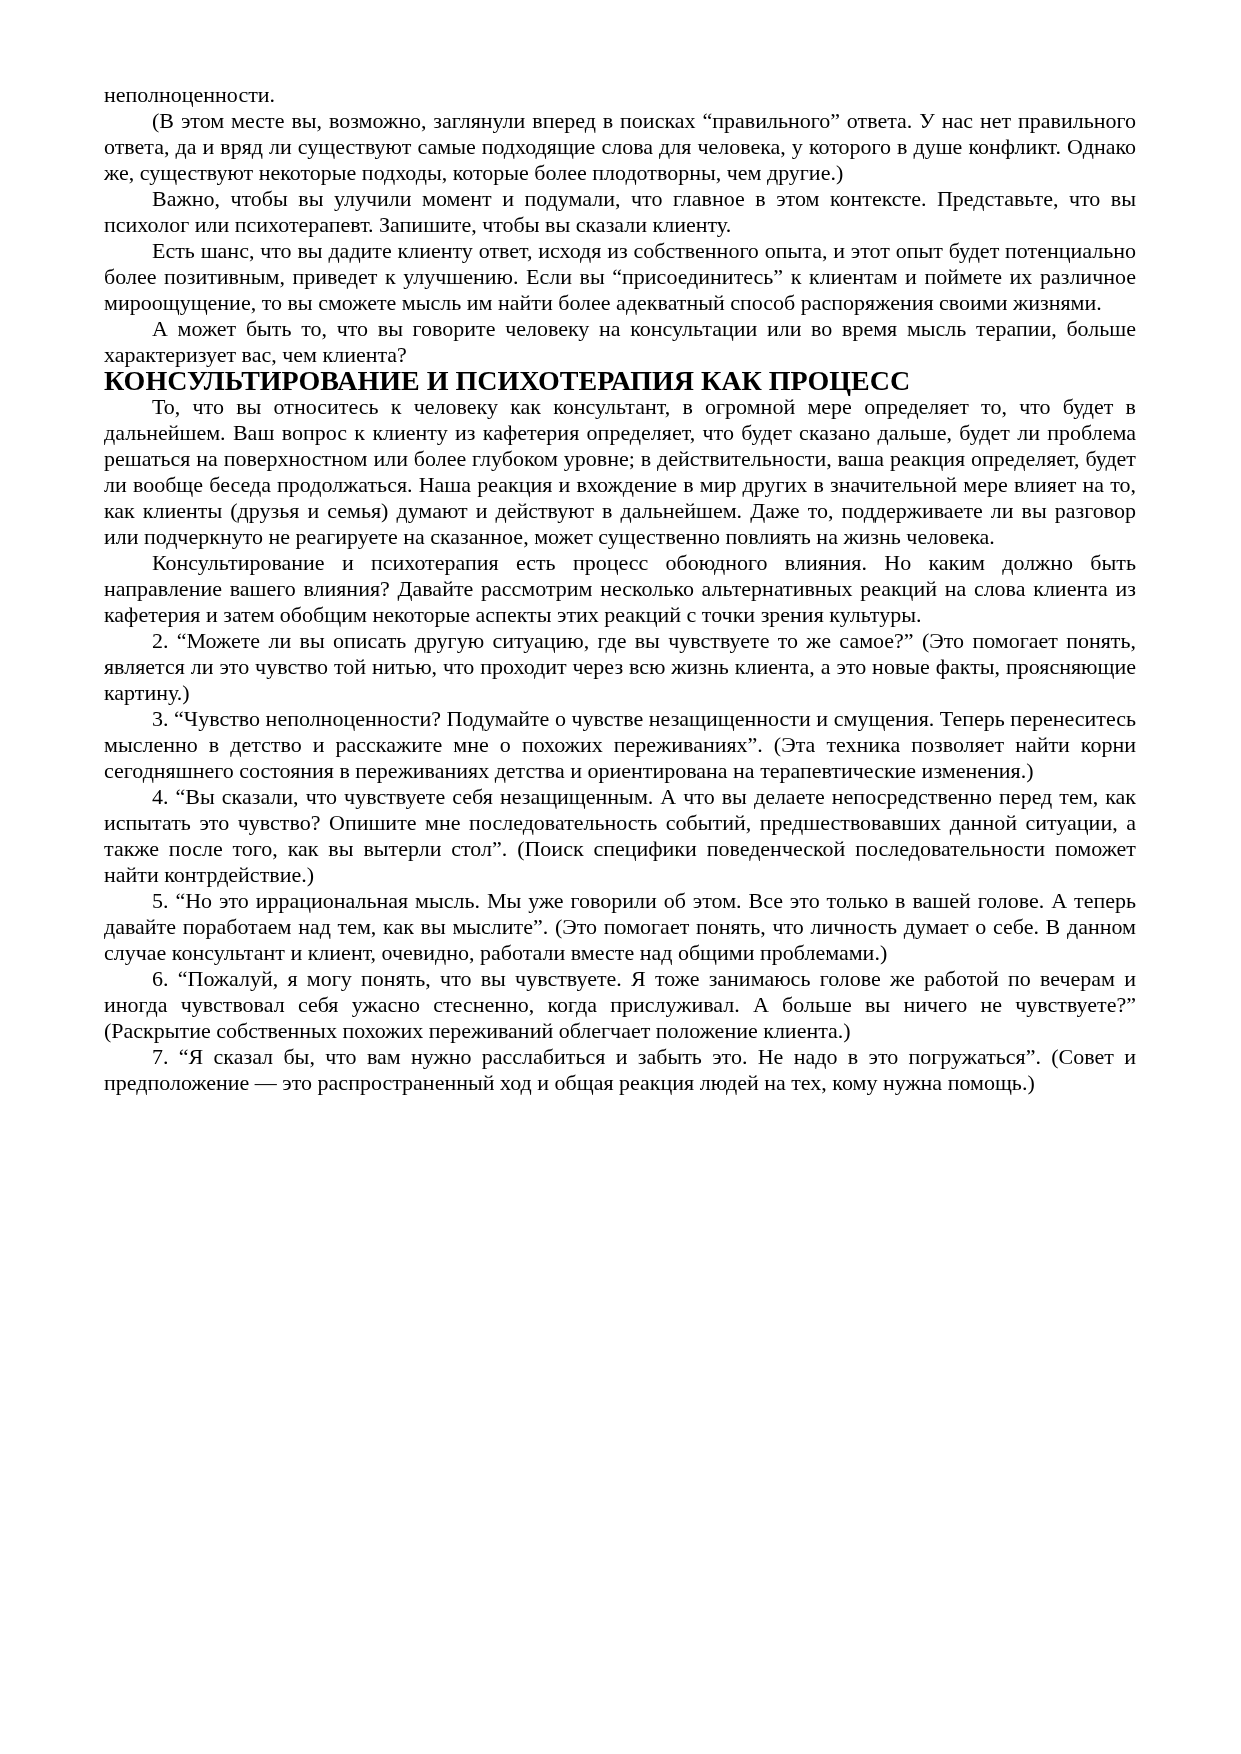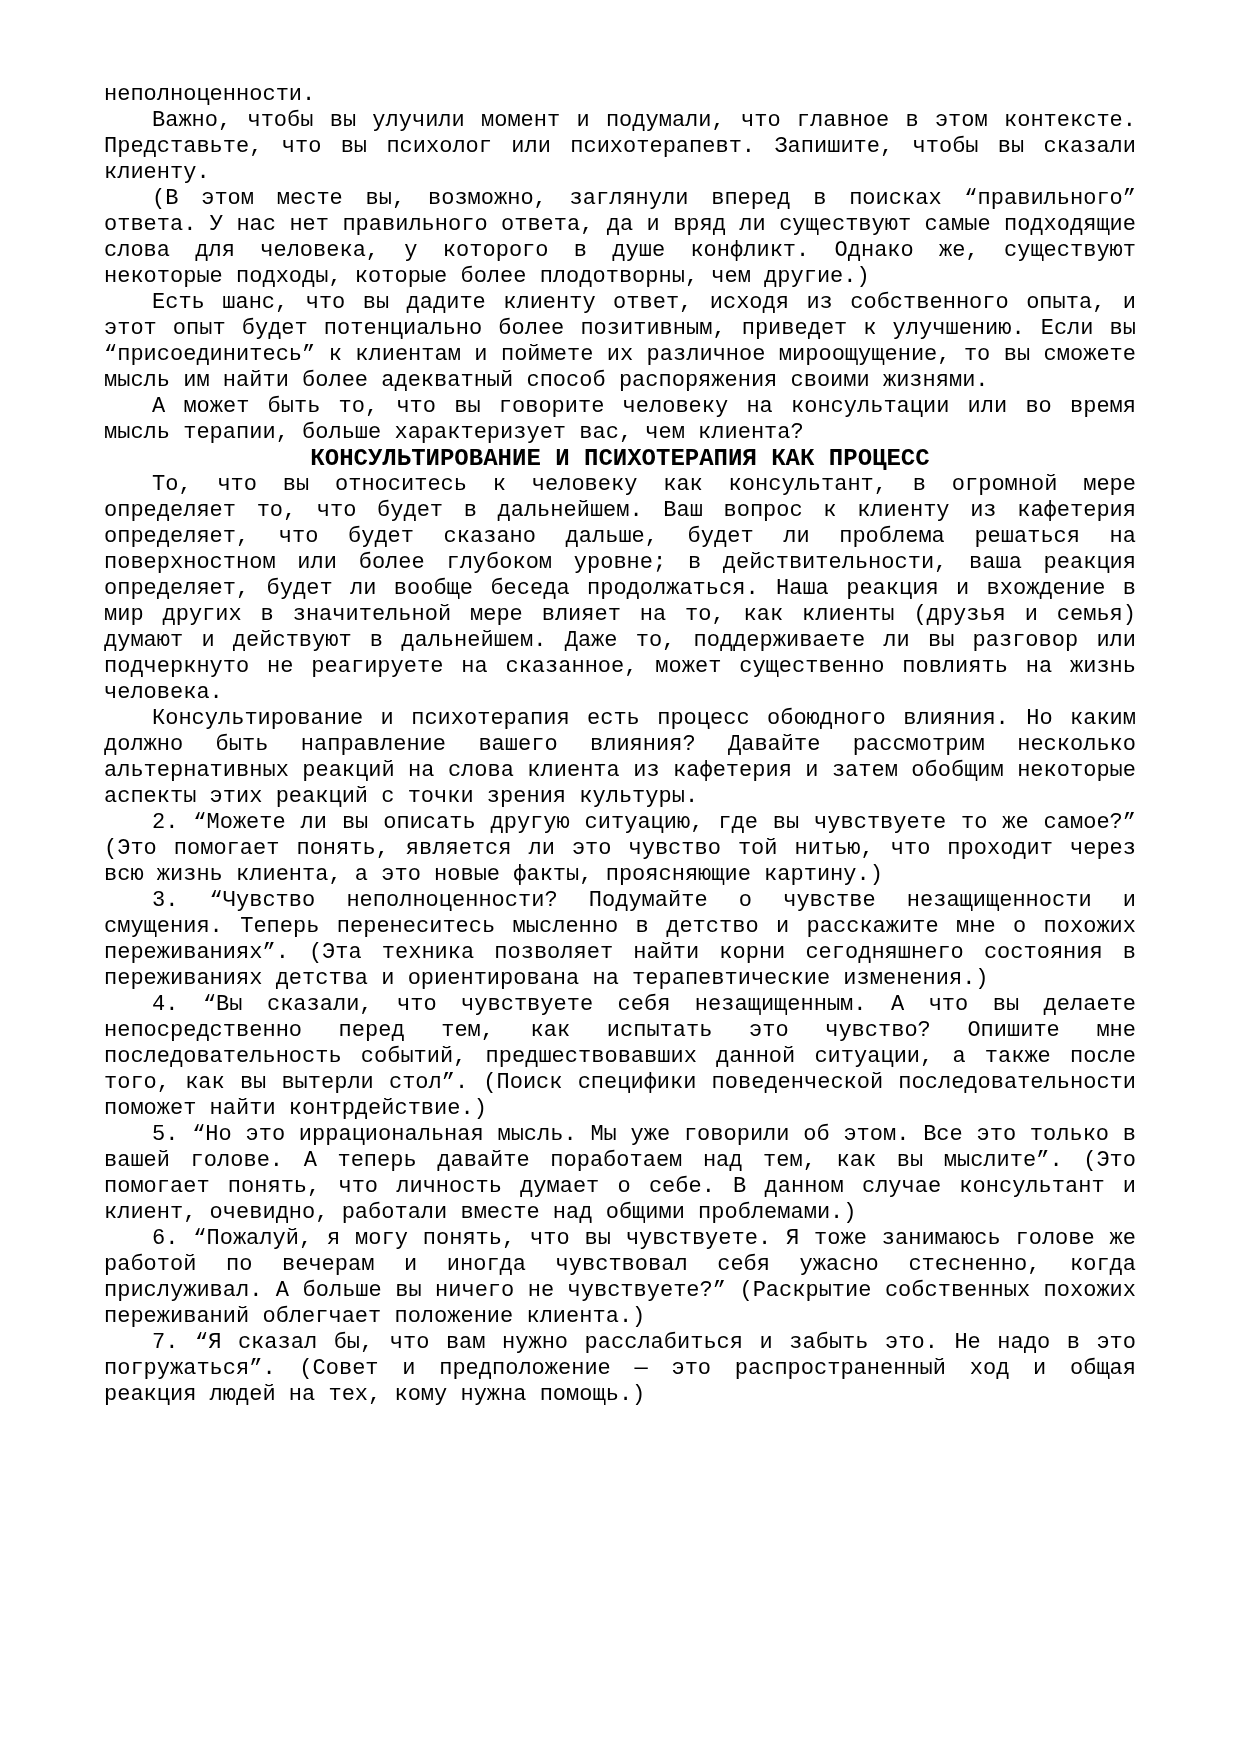--- a/index.html
+++ b/index.html
@@ -7,53 +7,52 @@
     padding: 0;
     background: #ffffff;
   }
   .page {
     width: 1241px;
     min-height: 1754px;
     box-sizing: border-box;
     padding: 82px 105px 60px 104px;
     background: #ffffff;
     color: #000000;
-    font-family: Liberation Mono, monospace;
+    font-family: Liberation Serif, serif;
     font-size: 22px;
     line-height: 26px;
   }
   .para {
     margin: 0;
     text-align: justify;
   }
   .indent {
     text-indent: 48px;
   }
   .heading {
     margin: 0;
-    font-size: 24px;
+    font-size: 28px;
     line-height: 26px;
     font-weight: bold;
-    text-align: center;
     text-indent: 0;
   }
   .num.strong {
     font-weight: bold;
   }
 </style>
 </head>
 <body>
 
 <div class="page">
 
   <p class="para">неполноценности.</p>
 
+  <p class="para indent">(В этом месте вы, возможно, заглянули вперед в поисках “правильного” ответа. У нас нет правильного ответа, да и вряд ли существуют самые подходящие слова для человека, у которого в душе конфликт. Однако же, существуют некоторые подходы, которые более плодотворны, чем другие.)</p>
+
   <p class="para indent">Важно, чтобы вы улучили момент и подумали, что главное в этом контексте. Представьте, что вы психолог или психотерапевт. Запишите, чтобы вы сказали клиенту.</p>
-
-  <p class="para indent">(В этом месте вы, возможно, заглянули вперед в поисках “правильного” ответа. У нас нет правильного ответа, да и вряд ли существуют самые подходящие слова для человека, у которого в душе конфликт. Однако же, существуют некоторые подходы, которые более плодотворны, чем другие.)</p>
 
   <p class="para indent">Есть шанс, что вы дадите клиенту ответ, исходя из собственного опыта, и этот опыт будет потенциально более позитивным, приведет к улучшению. Если вы “присоединитесь” к клиентам и поймете их различное мироощущение, то вы сможете мысль им найти более адекватный способ распоряжения своими жизнями.</p>
 
 
   <p class="para indent">А может быть то, что вы говорите человеку на консультации или во время мысль терапии, больше характеризует вас, чем клиента?</p>
 
   <h2 class="heading">
     <span>КОНСУЛЬТИРОВАНИЕ И ПСИХОТЕРАПИЯ КАК ПРОЦЕСС</span><br>
   </h2>
 

